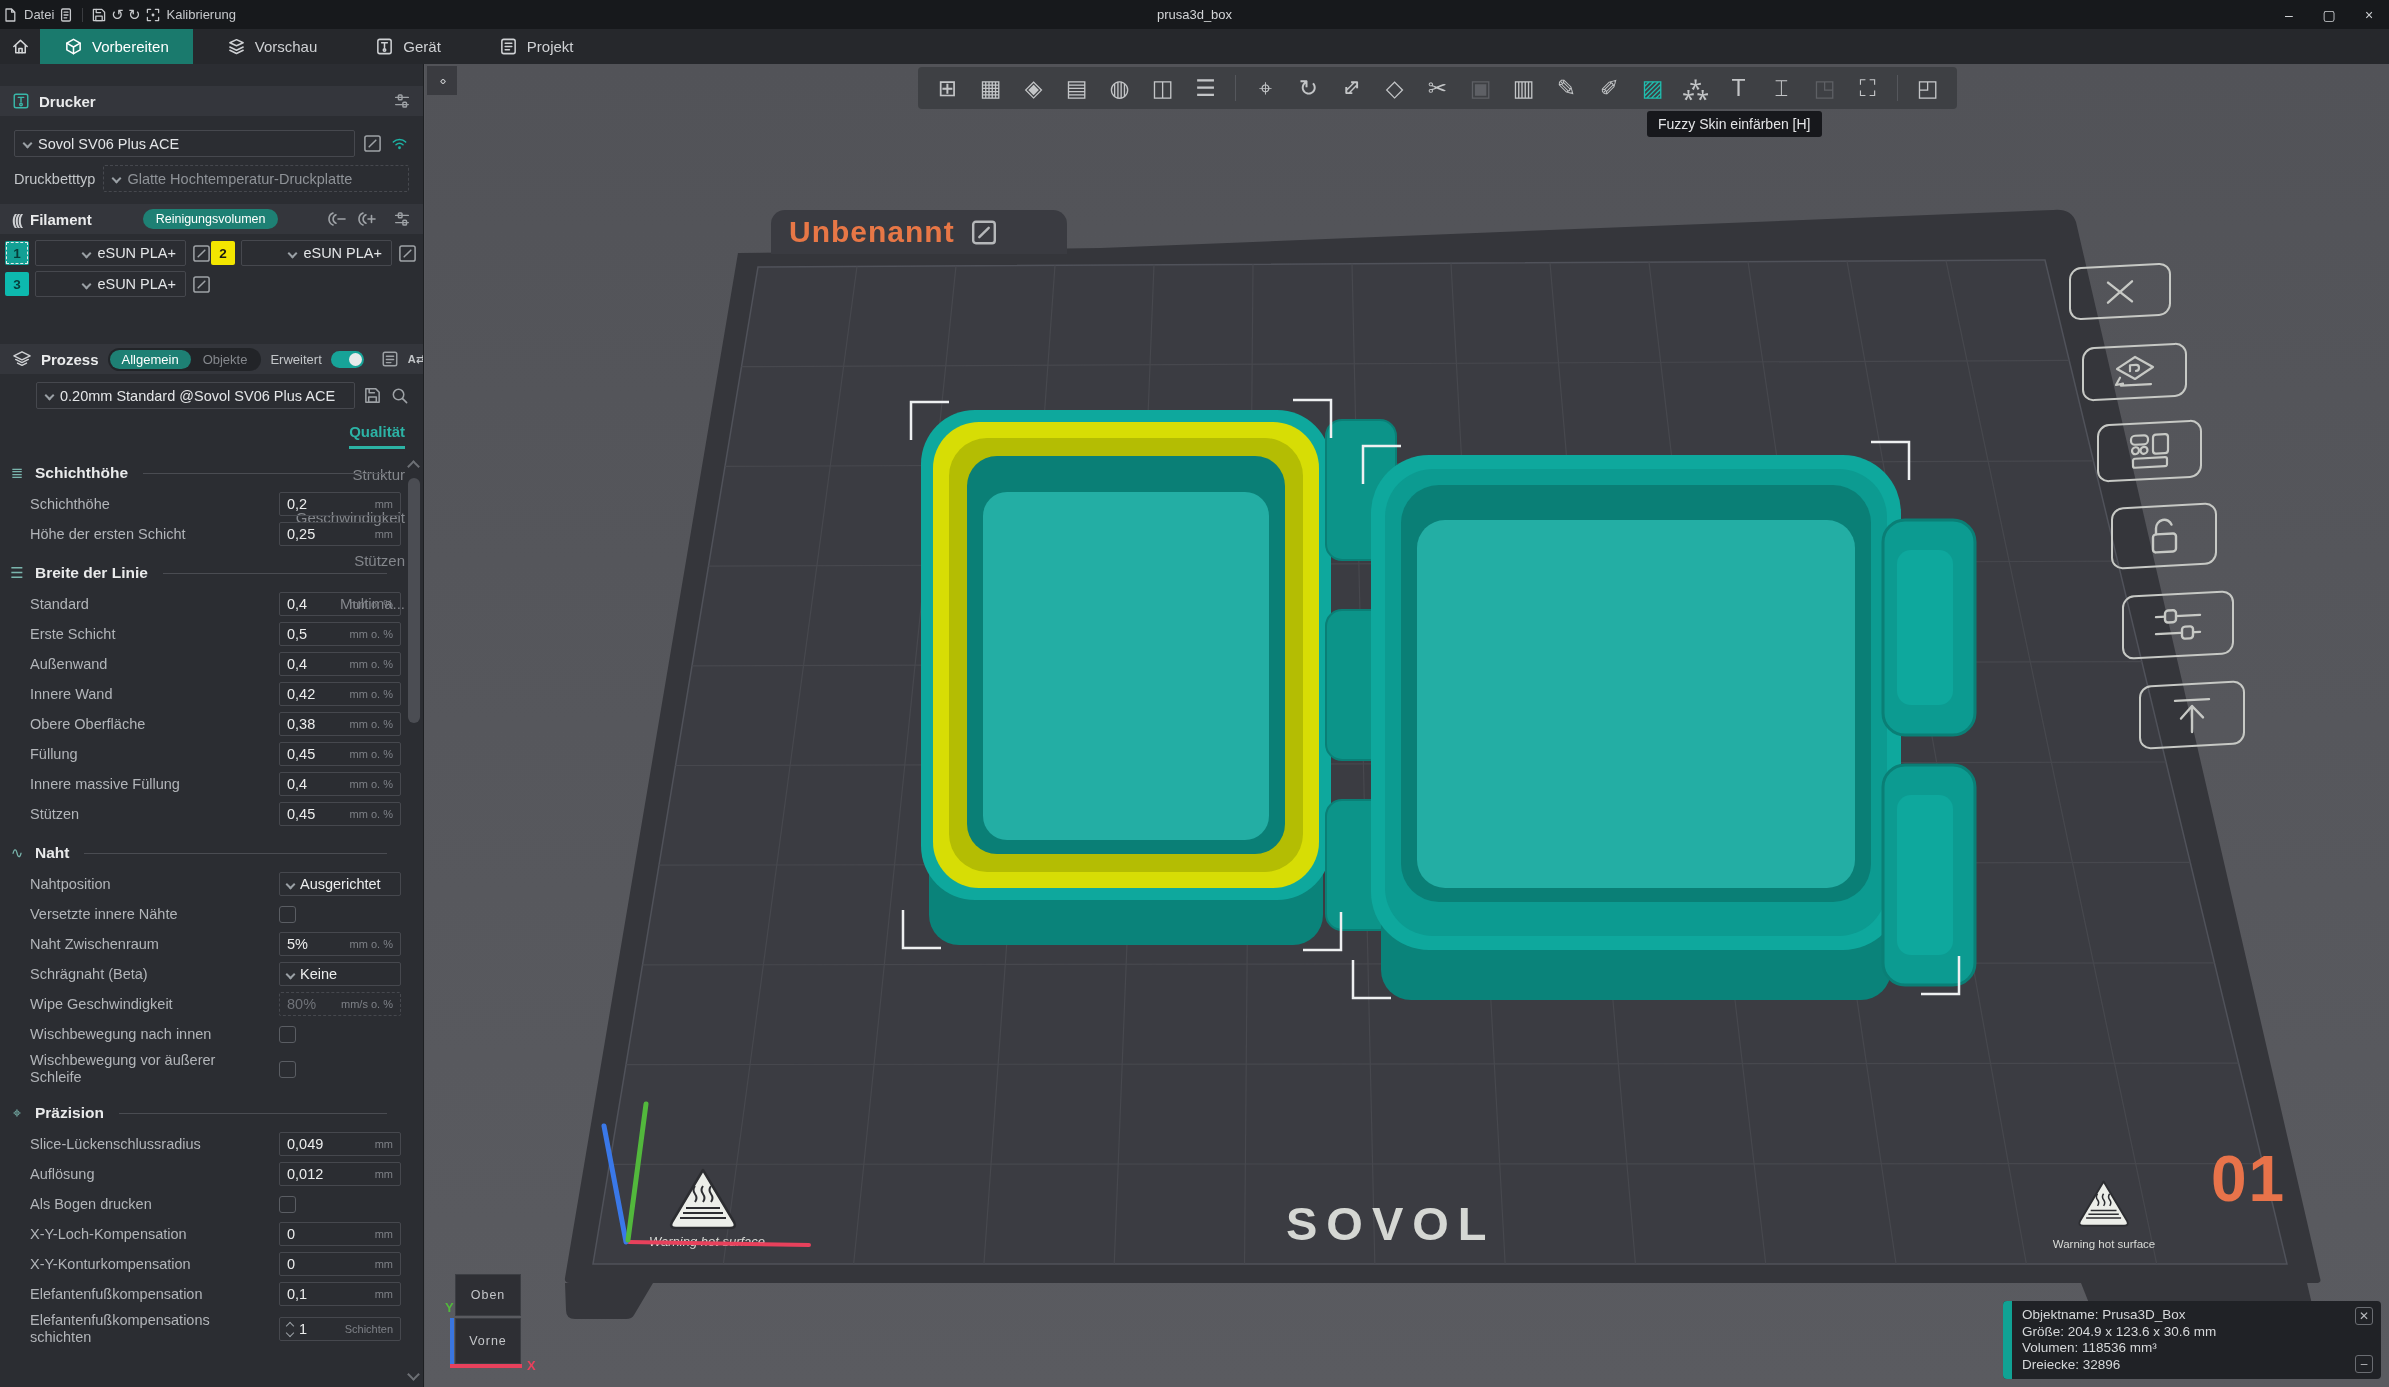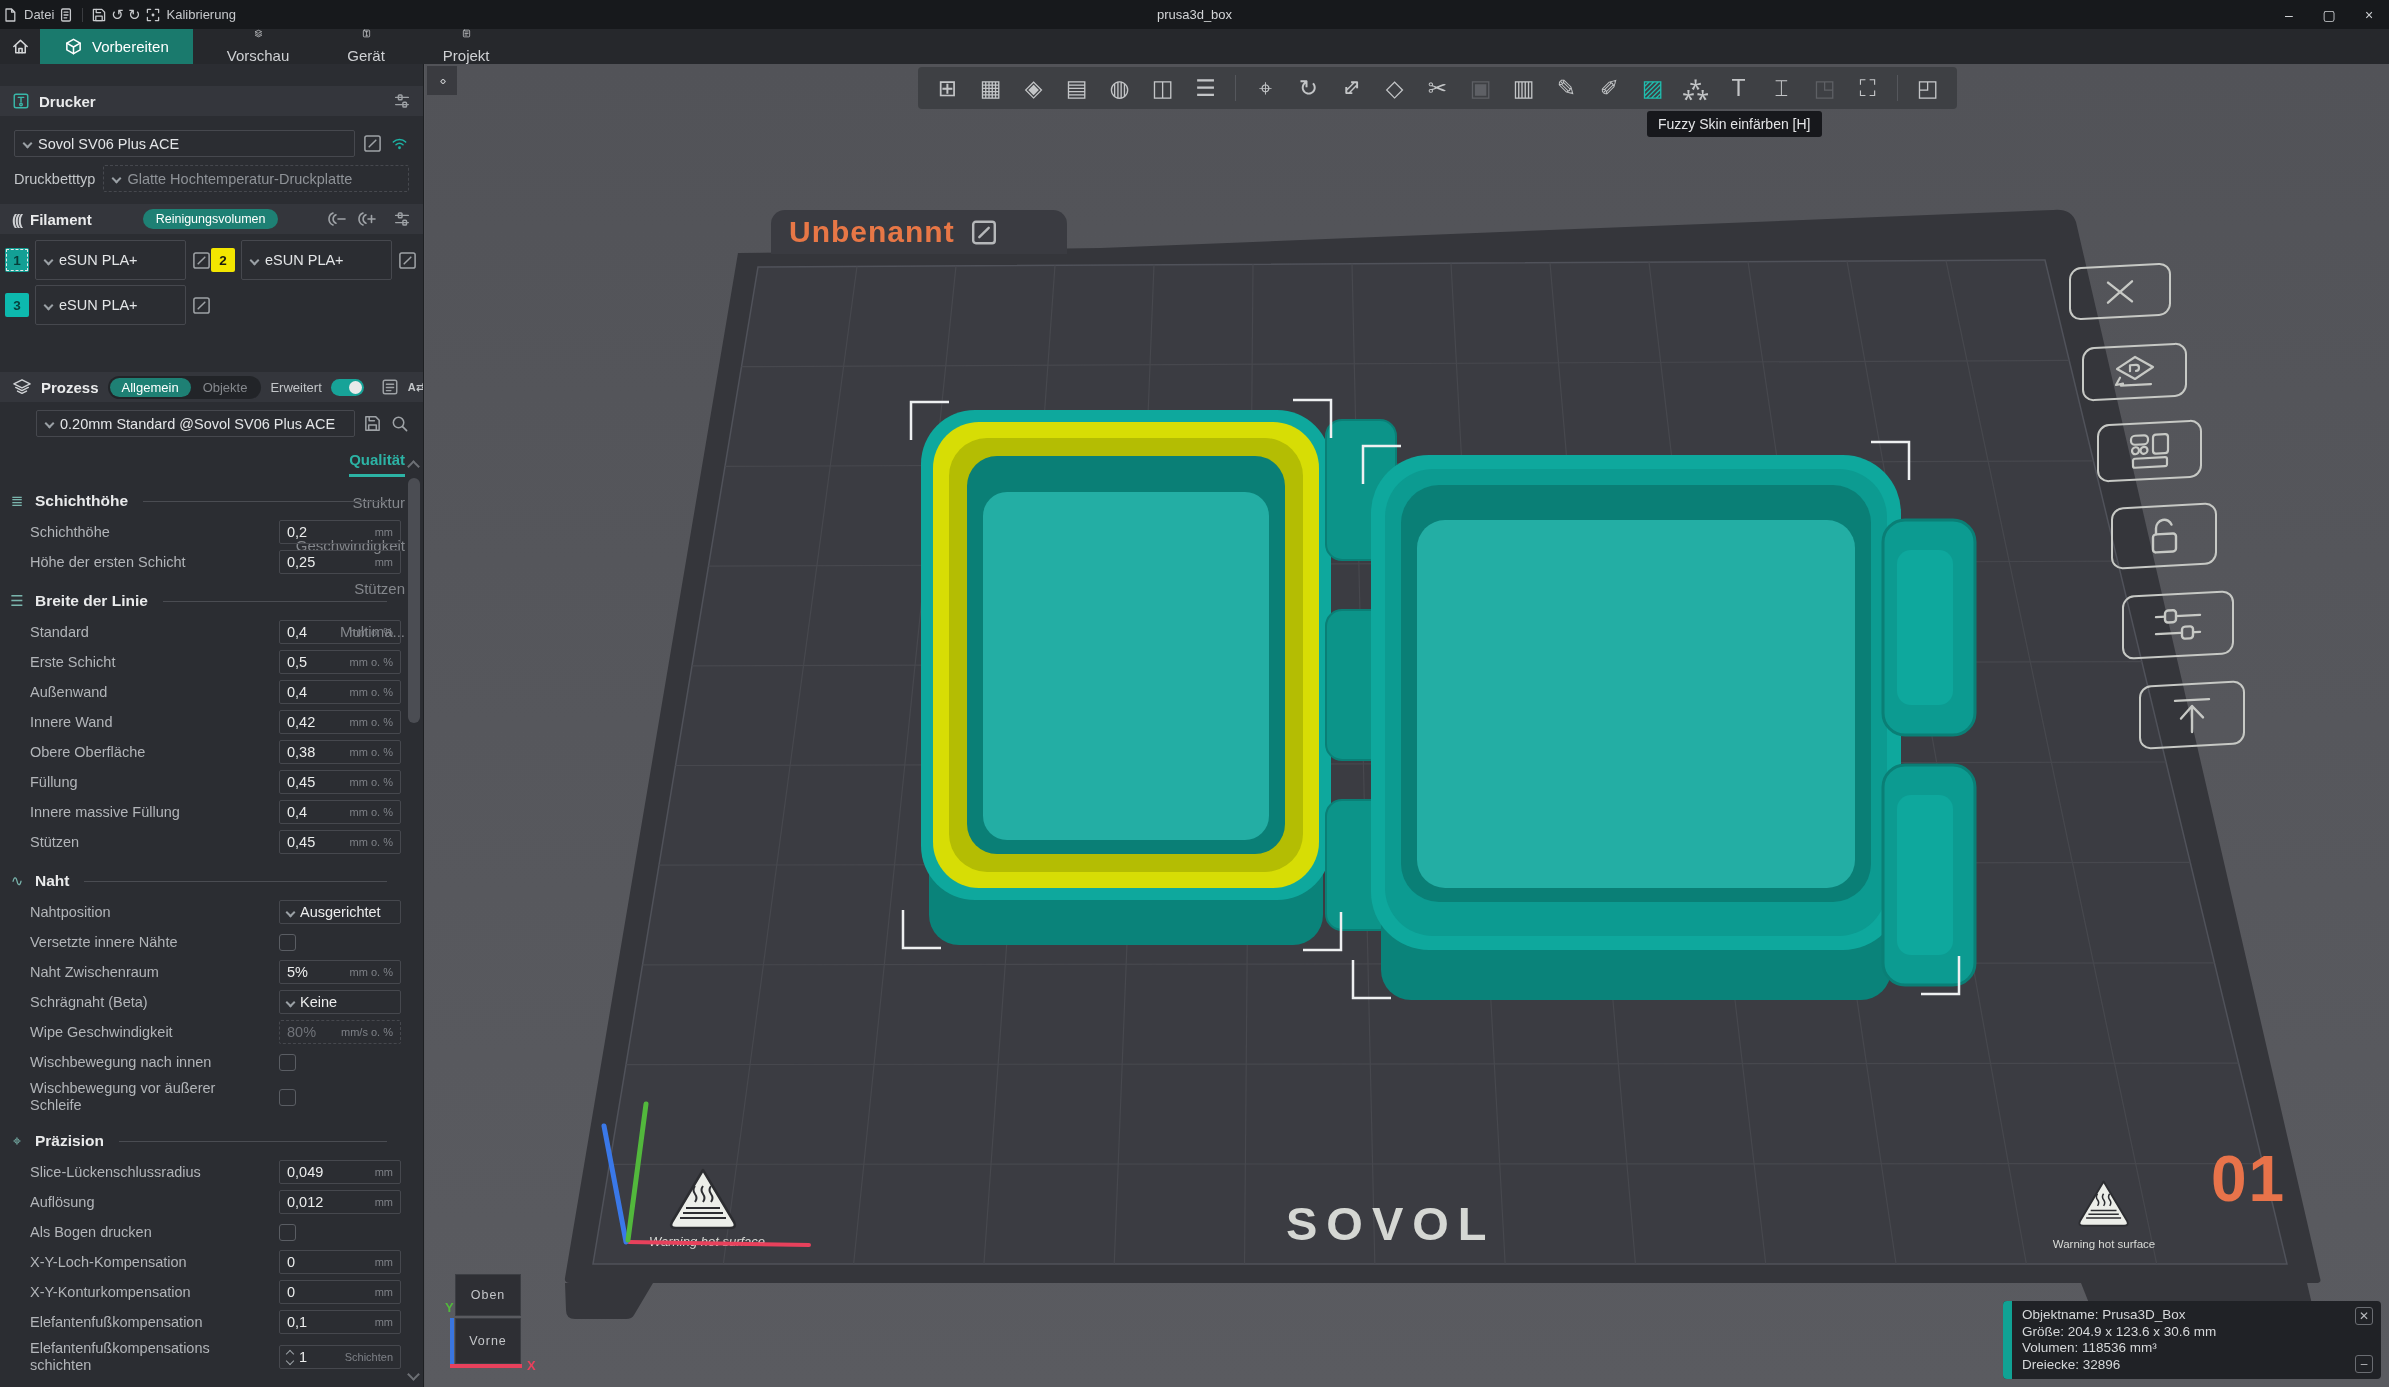--- a/index.html
+++ b/index.html
@@ -19,21 +19,21 @@
   .tb-title{position:absolute;left:50%;transform:translateX(-50%);color:#d3d5d7;font-size:13px;}
   .win-btns{margin-left:auto;display:flex;height:100%;}
   .win-btn{width:40px;display:flex;align-items:center;justify-content:center;font-size:14px;color:#cfd1d4;}
 
   
   .tabbar{position:absolute;left:0;top:29px;width:100%;height:35px;background:#26282c;
           display:flex;align-items:stretch;z-index:39;}
   .home-btn{width:40px;display:flex;align-items:center;justify-content:center;}
   .tab{display:flex;align-items:center;gap:9px;padding:0 24px;font-size:15px;color:#cfd1d4;}
   .tab.active{background:#1a7a6d;color:#ffffff;}
-  .tab + .tab{margin-left:10px;flex-direction:column;}
+  .tab + .tab{margin-left:10px;}
   .actionbar{margin-left:auto;display:flex;align-items:center;gap:12px;padding-right:52px;}
   .btn-group{display:flex;align-items:center;height:23px;}
   .grp-chev{width:27px;height:100%;background:#1e8074;border-radius:12px 0 0 12px;
             display:flex;align-items:center;justify-content:center;margin-right:2px;}
   .grp-main{height:100%;display:flex;align-items:center;padding:0 18px;border-radius:0 12px 12px 0;
             background:#1e8074;color:#fff;font-size:14px;}
   .grp-main.disabled{background:#9fa1a5;color:#54565a;}
   .chev{width:7px;height:7px;border-left:2px solid #cfe5e1;border-bottom:2px solid #cfe5e1;
         transform:rotate(-45deg);flex:none;}
   .chev.dark{border-color:#9aa0a5;}
@@ -54,21 +54,21 @@
   .select.dashed{border-style:dashed;color:#8f9398;}
   .mini-btn{color:#9ea2a6;display:flex;flex:none;}
   .lbl{color:#c3c6c9;font-size:14.5px;white-space:nowrap;}
   .pill{background:#1e8074;color:#fff;border-radius:11px;font-size:12.5px;font-weight:normal;
         padding:3px 13px;white-space:nowrap;}
   .fil-grid{display:flex;flex-wrap:wrap;padding:0 5px;}
   .fil-item{display:flex;align-items:center;gap:6px;width:206px;margin-bottom:5px;}
   .fil-badge{width:24px;height:24px;flex:none;display:flex;align-items:center;justify-content:center;
              font-size:13.5px;font-weight:bold;color:#063d39;border-radius:2px;}
   .fil-badge.sel{outline:1px dashed #e8eaeb;outline-offset:-2px;}
-  .fil-select{flex:1;height:40px;}
+  .fil-select{flex:1;height:26px;justify-content:flex-end;}
   .caps{background:#222428;border-radius:12px;display:flex;align-items:center;padding:2px;font-weight:normal;}
   .caps .cap{padding:2px 12px;font-size:13px;border-radius:10px;color:#85888d;}
   .caps .cap.on{background:#1e8074;color:#fff;}
   .adv-lbl{font-size:13px;color:#c3c6c9;font-weight:normal;}
   .toggle{width:33px;height:17px;border-radius:9px;background:#17a398;position:relative;flex:none;}
   .toggle i{position:absolute;right:2px;top:2px;width:13px;height:13px;border-radius:50%;background:#e8eaea;}
   .ab-ic{font-size:11px;color:#c3c6c9;font-weight:bold;letter-spacing:0;}
   .ptabs{display:flex;align-items:flex-end;gap:17px;padding:0 18px;height:26px;margin-top:14px;flex-direction:column;}
   .ptab{font-size:15px;color:#84878c;padding-bottom:6px;border-bottom:3px solid transparent;white-space:nowrap;}
   .ptab.on{color:#2cb3a5;border-bottom-color:#2cb3a5;font-weight:bold;}

